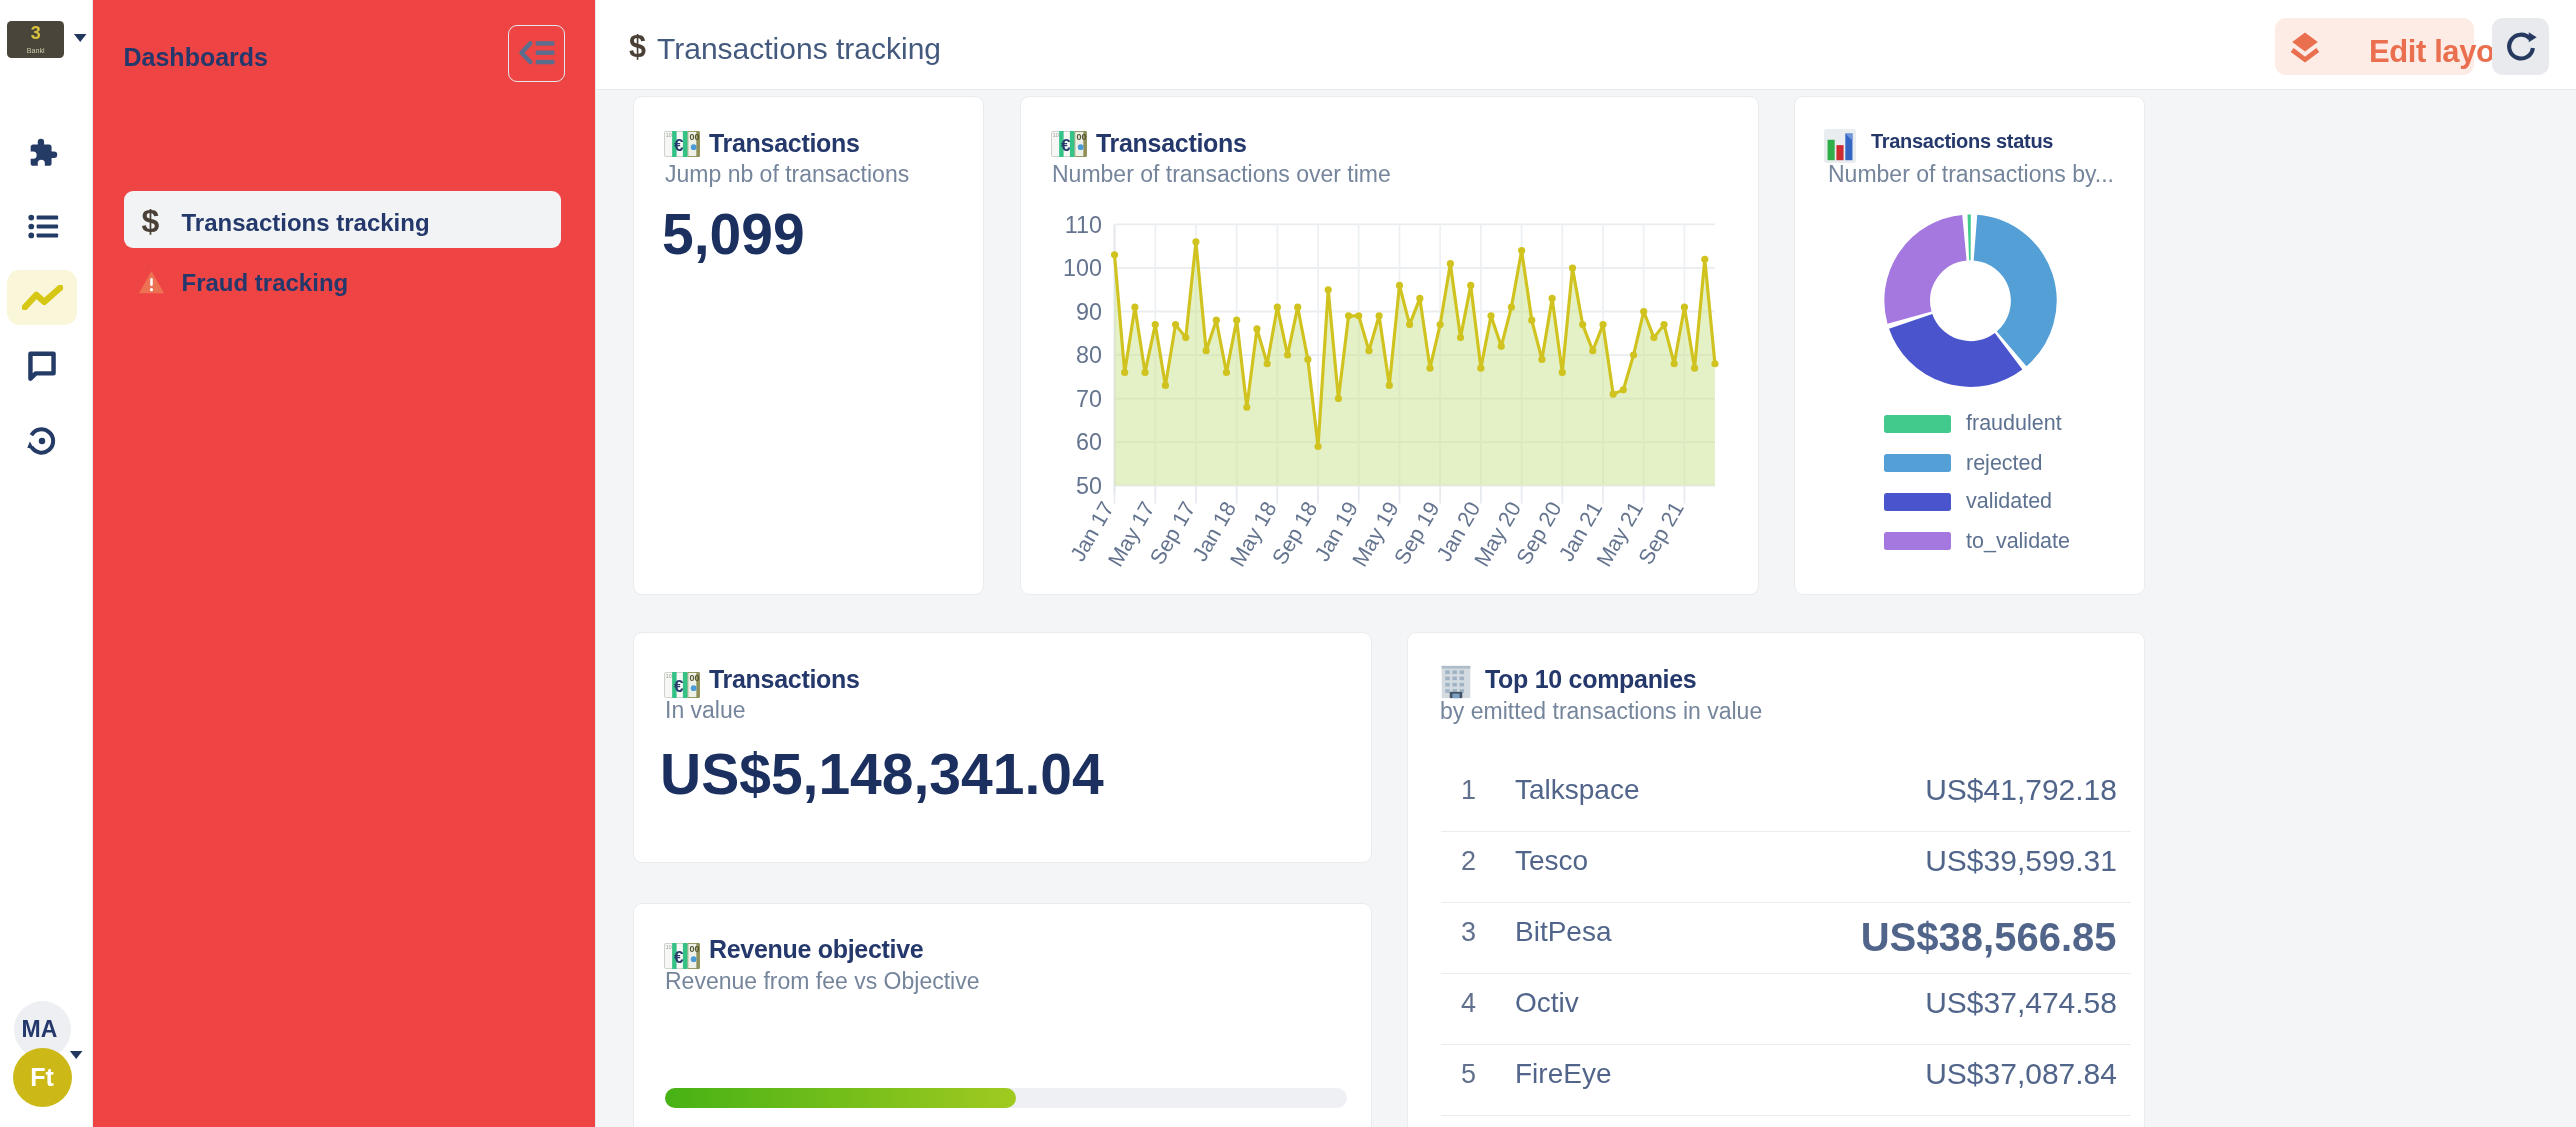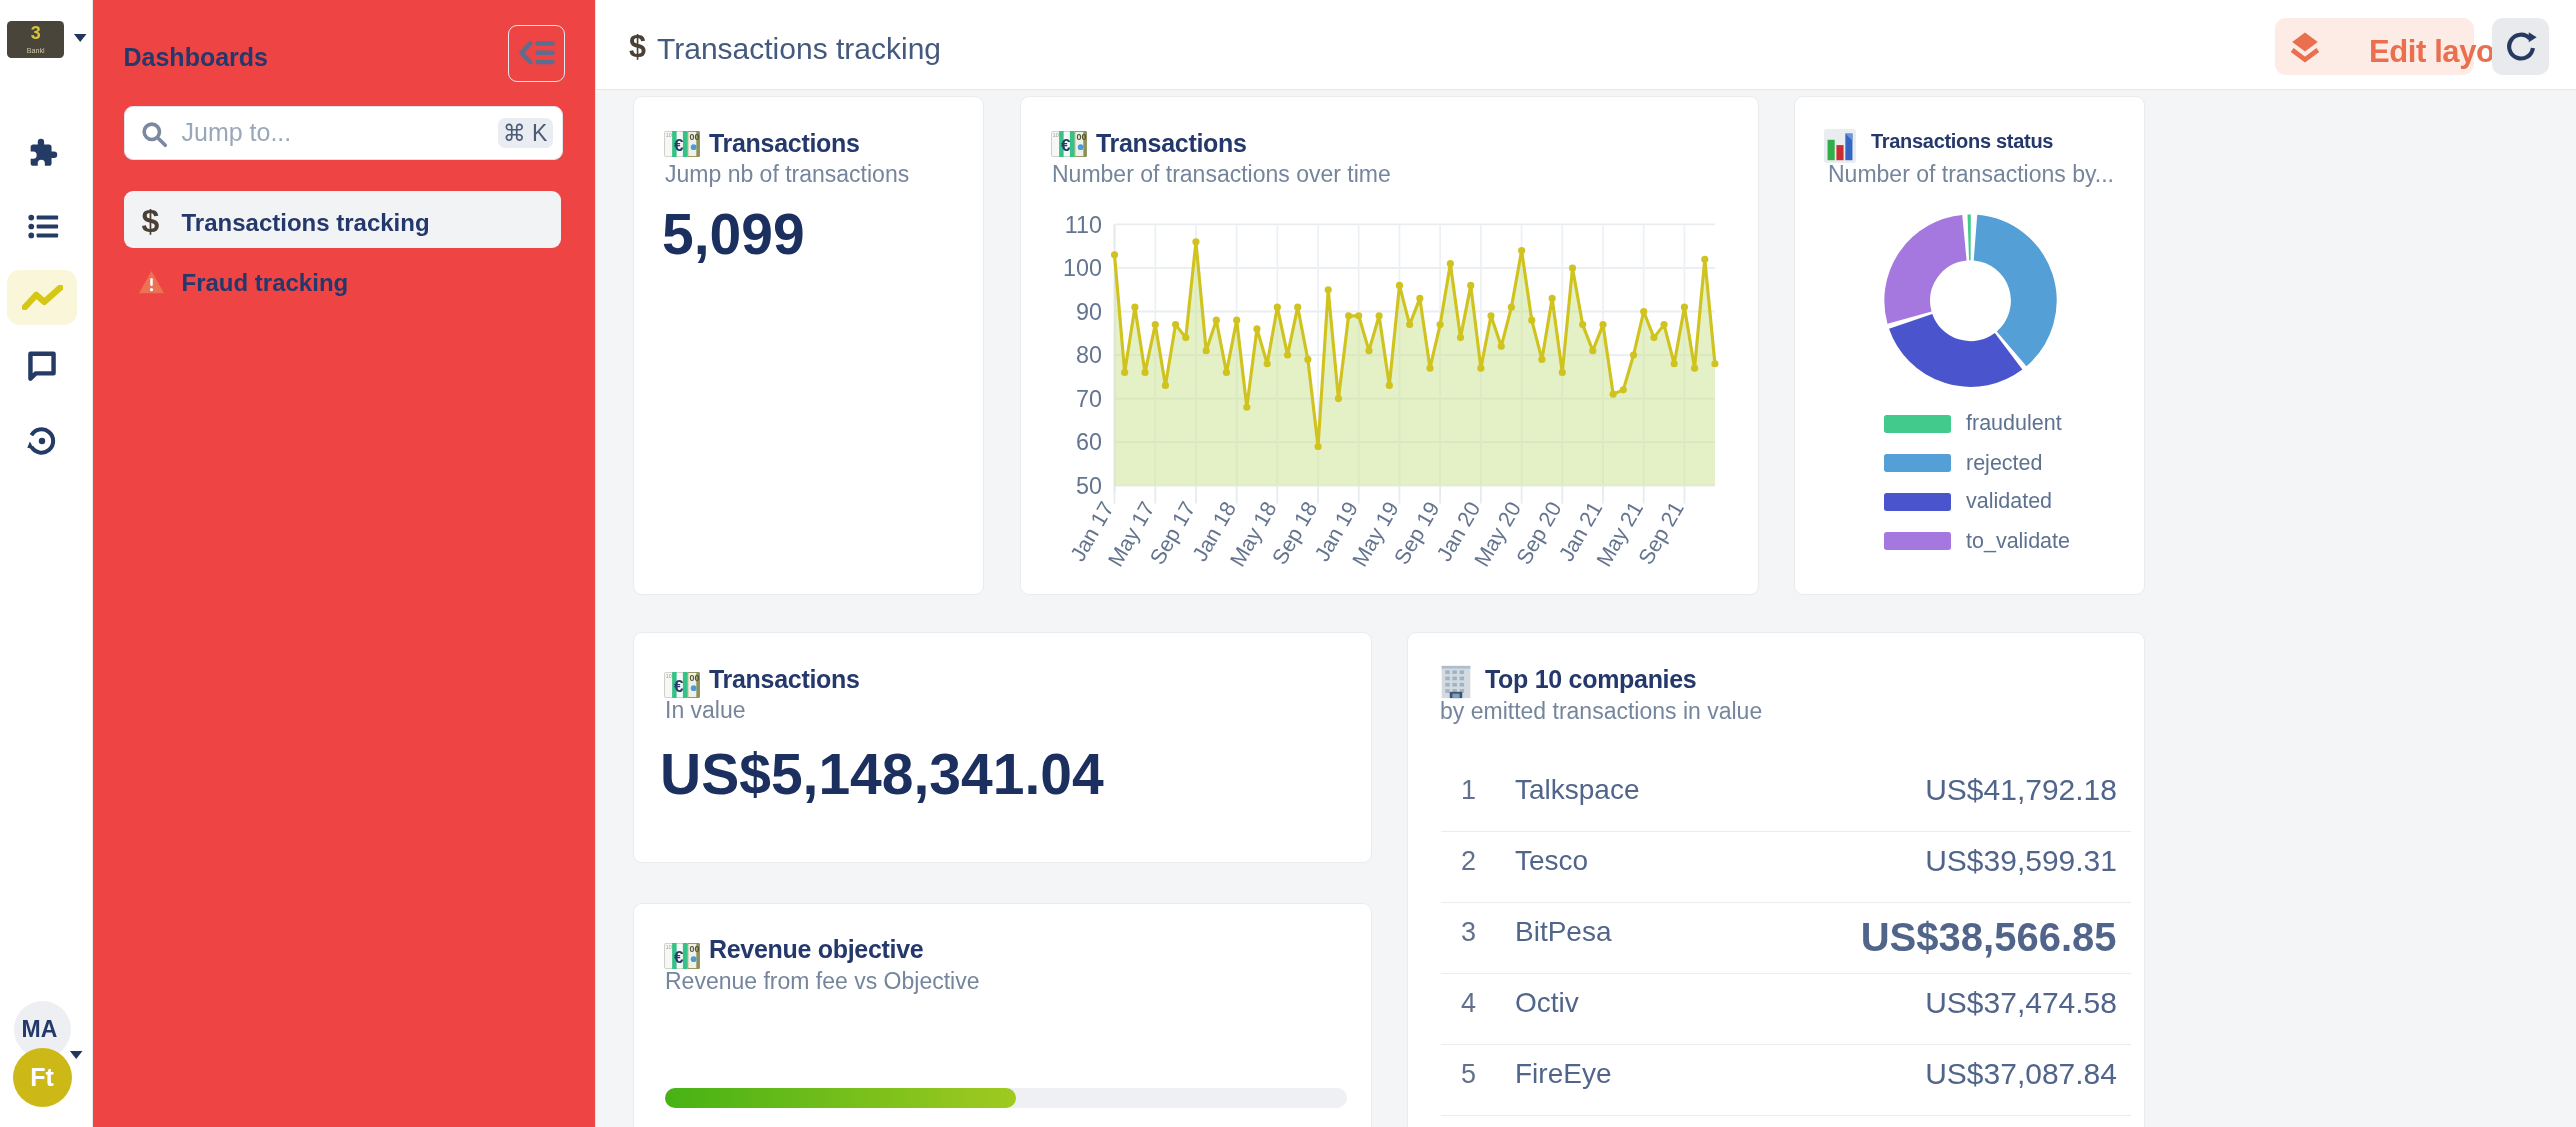--- a/index.html
+++ b/index.html
@@ -339,30 +339,20 @@
   <div style="position:absolute;left:415px;top:25px;width:57px;height:57px;border:1.8px solid #e3e8ee;border-radius:9px;box-sizing:border-box">
       <svg width="57" height="57" viewBox="0 0 64 63" style="position:absolute;left:0;top:0">
 <g stroke="#5c6e8e" stroke-width="5" fill="none">
 <path d="M24 19 L14 29.5 L24 40" stroke-linecap="round" stroke-linejoin="round"></path>
 <line x1="30" y1="19" x2="51" y2="19"></line>
 <line x1="30" y1="29.5" x2="51" y2="29.5"></line>
 <line x1="30" y1="40" x2="51" y2="40"></line>
 </g>
       </svg>
     </div>
-  <div style="position:absolute;left:30.5px;top:106px;width:439px;height:54px;border:1.8px solid #dfe3e9;border-radius:9px;box-sizing:border-box;background:#fff">
-    <svg width="27" height="27" viewBox="0 0 30 30" style="position:absolute;left:16px;top:13.5px">
-<circle cx="12" cy="12" r="8.5" fill="none" stroke="#7b89a0" stroke-width="4"></circle>
-<line x1="18.5" y1="18.5" x2="27" y2="27" stroke="#7b89a0" stroke-width="4" stroke-linecap="round"></line>
-</svg>
-    <div style="position:absolute;left:57px;top:12.6px;font-size:25px;color:#9aa7ba;font-weight:400;line-height:1;white-space:nowrap;">Jump to...</div>
-    <div style="position:absolute;right:9px;top:10.8px;width:55px;height:30.5px;border-radius:7.2px;background:#e9ecf0;text-align:center">
-      <div style="font-size:23px;color:#4a5a78;line-height:30.5px">⌘ K</div>
-    </div>
-  </div>
   <div style="position:absolute;left:30.5px;top:191px;width:437px;height:57px;border-radius:9px;background:#f1f3f5">
     <div style="position:absolute;left:18px;top:13.5px;font-size:32px;font-weight:bold;color:#4a4036;line-height:1">$</div>
     <div style="position:absolute;left:58px;top:20px;font-size:24px;color:#24386b;font-weight:bold;line-height:1;white-space:nowrap;">Transactions tracking</div>
   </div>
   <div style="position:absolute;left:30.5px;top:249px;width:437px;height:57px;border-radius:9px">
     <svg width="27" height="25" viewBox="0 0 30 28" style="position:absolute;left:14.4px;top:20.6px">
 <path d="M15 1 L29 26 L1 26 Z" fill="#ed7153"></path>
 <rect x="13.6" y="9" width="2.8" height="9" rx="1.4" fill="#fff"></rect>
 <circle cx="15" cy="22" r="1.8" fill="#fff"></circle>
 </svg>

